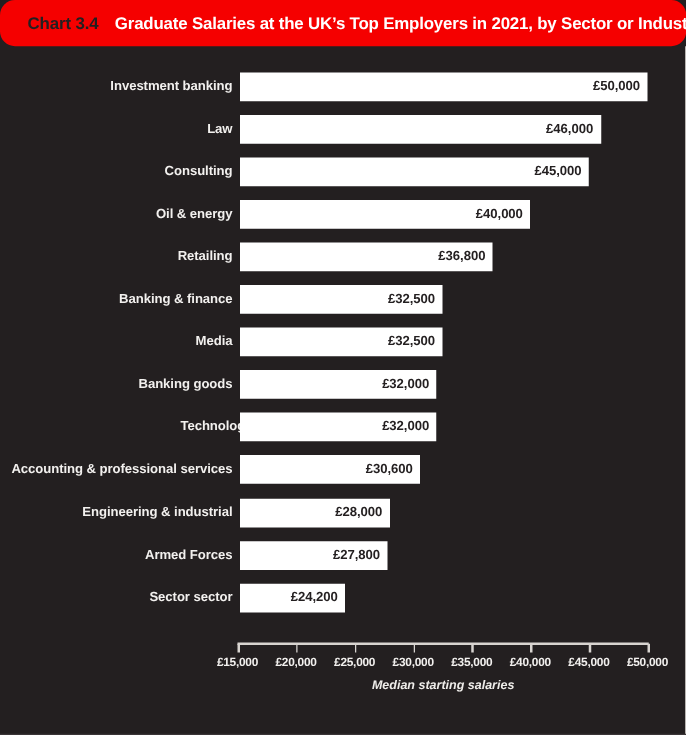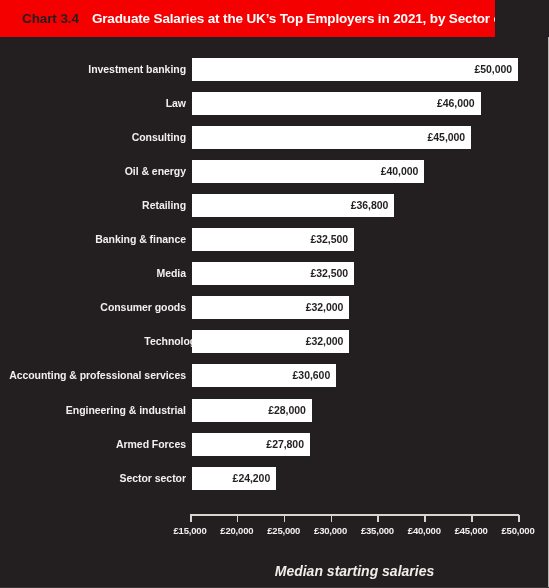--- a/index.html
+++ b/index.html
@@ -19,27 +19,28 @@
     width: 549px;
     height: 588px;
     background: #231f20;
     box-sizing: border-box;
   }
   
   #chart-header {
     position: absolute;
     left: 0;
     top: 0;
-    width: 495px;
+    width: 549px;
     height: 37px;
     background: #f50000;
     box-sizing: border-box;
     display: flex;
     align-items: center;
     overflow: hidden;
+    border-radius: 12px;
   }
   #chart-number {
     color: #231f20;
     font-size: 13.5px;
     font-weight: bold;
     padding-left: 22px;
     white-space: nowrap;
     letter-spacing: -0.1px;
   }
   #chart-title {
@@ -125,25 +126,25 @@
     color: #f2f0ee;
     font-size: 9.5px;
     font-weight: bold;
     white-space: nowrap;
     transform: translateX(-50%);
     letter-spacing: -0.2px;
   }
   #axis-caption {
     position: absolute;
     left: 190px;
-    top: 526px;
+    top: 506px;
     width: 329px;
     text-align: center;
     color: #efedea;
-    font-size: 14px;
+    font-size: 10px;
     font-style: italic;
     font-weight: bold;
     white-space: nowrap;
   }
   #source-note {
     position: absolute;
     left: 25px;
     top: 524px;
     color: #e8e5e2;
     font-size: 8.5px;
@@ -231,21 +232,21 @@
         </div>
         <div class="bar-row" style="top: 225.3px;">
           <div class="bar-label">Media</div>
           <div class="bar-track">
             <div class="bar-fill" style="width: 162px;">
               <div class="bar-value">£32,500</div>
             </div>
           </div>
         </div>
         <div class="bar-row" style="top: 259.35px;">
-          <div class="bar-label">Consumer goods</div>
+          <div class="bar-label">Banking goods</div>
           <div class="bar-track">
             <div class="bar-fill" style="width: 157.314px;">
               <div class="bar-value">£32,000</div>
             </div>
           </div>
         </div>
         <div class="bar-row" style="top: 293.4px; padding-left: 16px;">
           <div class="bar-label">Technology</div>
           <div class="bar-track">
             <div class="bar-fill" style="width: 157.314px;">

